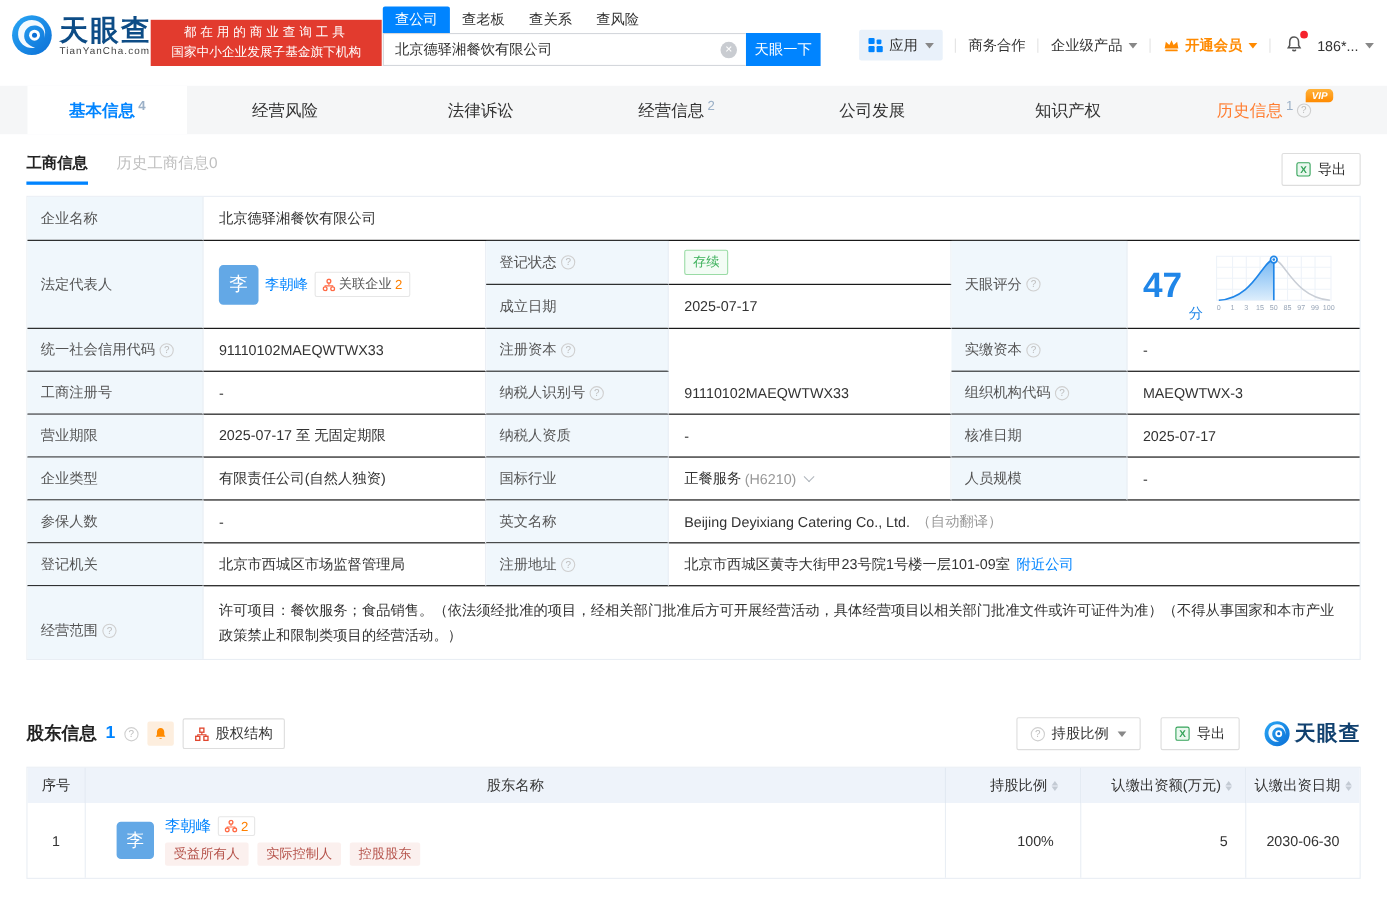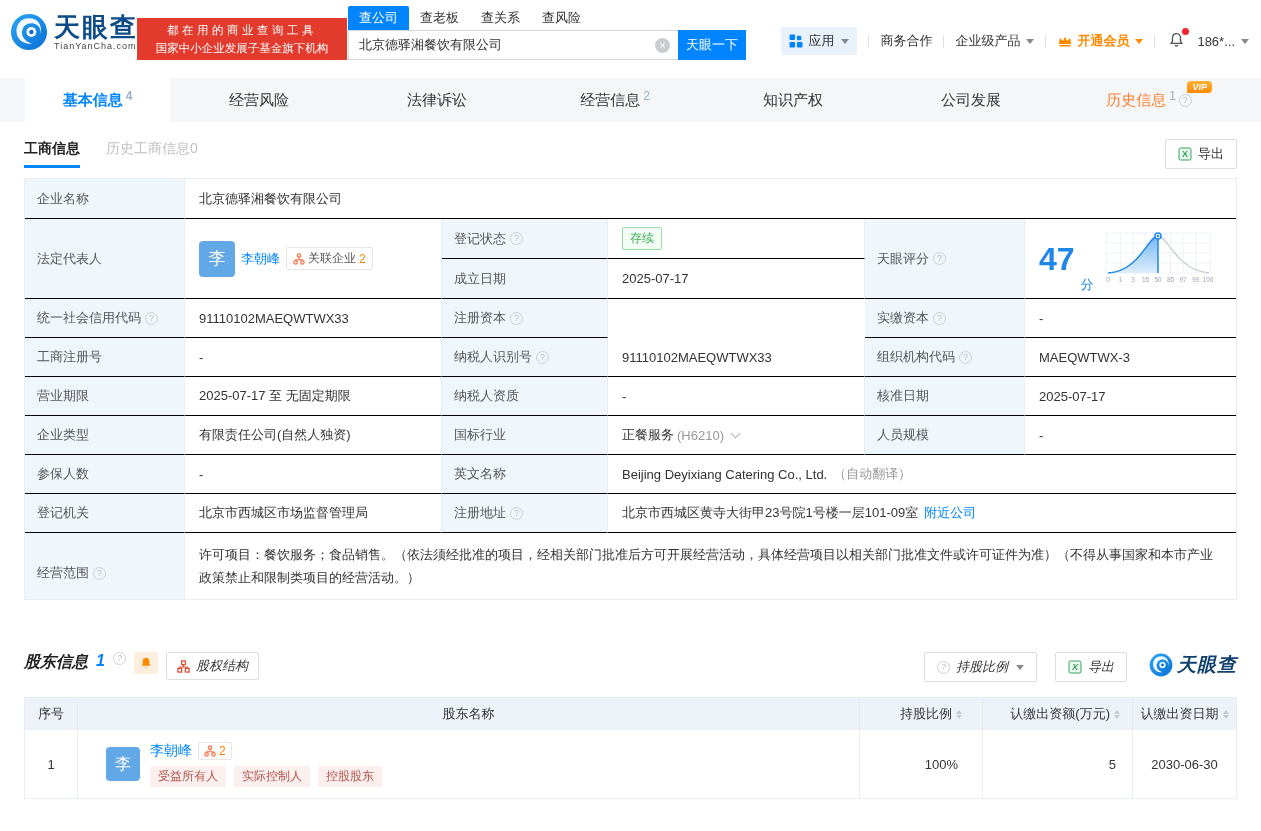--- a/index.html
+++ b/index.html
@@ -85,21 +85,21 @@
     font-size:12px; padding:2px 7px; border-radius:2px; }
   .score-num { font-size:32px; font-weight:bold; color:#2086e8; line-height:1; }
   .score-unit { font-size:13px; color:#2086e8; align-self:flex-end; margin:0 4px 4px 0; }
   .gray { color:#999; }
   .chev { width:7px; height:7px; border-right:1.5px solid #b0b6bd; border-bottom:1.5px solid #b0b6bd;
     transform:rotate(45deg); margin:-3px 0 0 2px; cursor:pointer; flex:none; }
   .scope-cell { align-items:flex-start !important; padding:11px 14px !important; line-height:1.75;
     display:block !important; }
 
   
-  .sh-head { margin-top:52px; display:flex; align-items:flex-start; gap:8px;font-style:italic; }
+  .sh-head { margin-top:52px; display:flex; align-items:center; gap:8px; }
   .sh-title { font-size:16px; font-weight:bold; color:#222; }
   .sh-count { font-size:16px; font-weight:bold; color:#0084ff; }
   .bell-box { width:24px; height:22px; background:#fdeede; border-radius:2px; display:flex;
     align-items:center; justify-content:center; cursor:pointer; }
   .btn28 { height:28px; padding:0 10px; }
   .wmark { display:flex; align-items:center; gap:4px; margin-left:14px; }
   .wmark .t { font-size:19px; font-weight:bold; color:#11416f; letter-spacing:1px; }
   .sgrid { margin-top:15px; display:grid; width:1213px;
     grid-template-columns:53px 1fr 123px 150px 103px; grid-template-rows:32px 68px;
     border:1px solid #e9eef4; }
@@ -219,24 +219,24 @@
     <span>经营风险</span>
   </div>
   <div class="tab">
     <span>法律诉讼</span>
   </div>
   <div class="tab">
     <span>经营信息</span>
       <span class="cnt">2</span>
   </div>
   <div class="tab">
+    <span>公司发展</span>
+  </div>
+  <div class="tab">
     <span>知识产权</span>
-  </div>
-  <div class="tab">
-    <span>公司发展</span>
   </div>
   <div class="tab hist">
     <span class="vip-badge">VIP</span>
     <span>历史信息</span>
     <span class="cnt">1</span>
     <span class="help">?</span>
   </div>
 </div>
 
 <div class="content">

